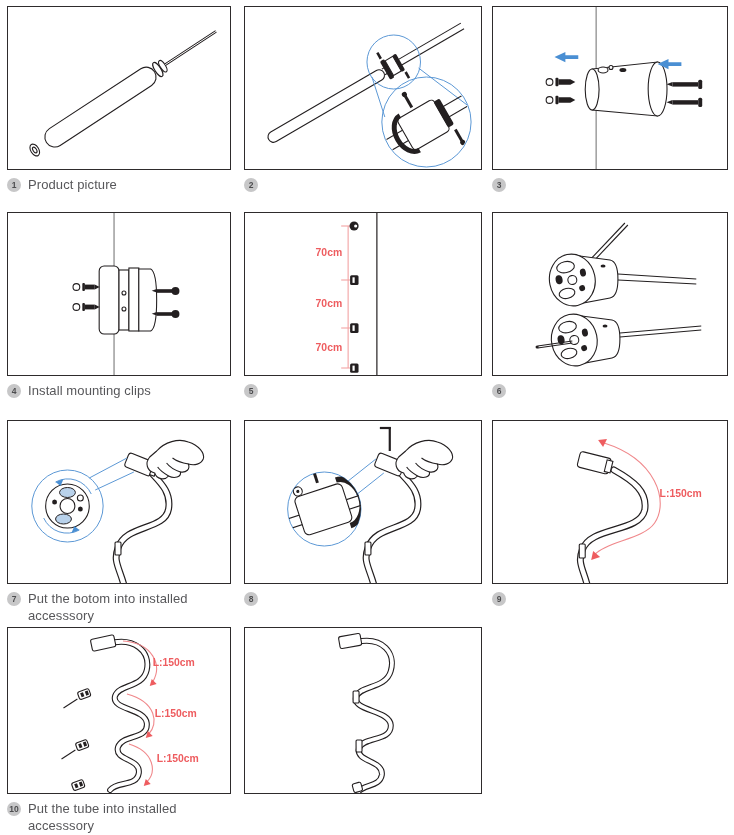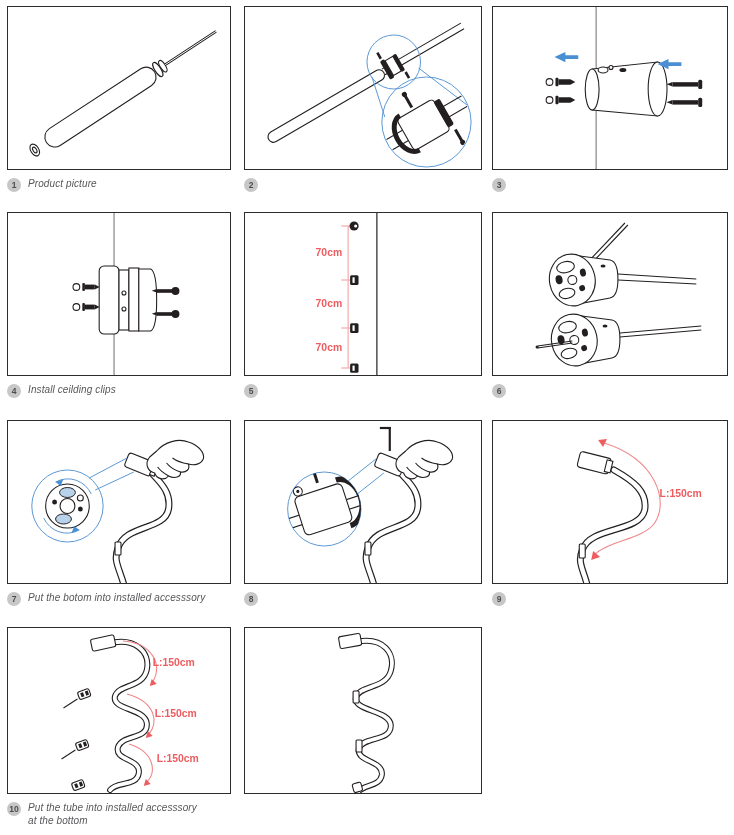--- a/index.html
+++ b/index.html
@@ -4,21 +4,21 @@
 <style>
   html,body { margin:0; padding:0; background:#ffffff; }
   body { width:734px; height:835px; font-family:"Liberation Sans", sans-serif; }
   .sheet { position:relative; width:734px; height:835px; background:#fff; overflow:hidden; }
   .cell { position:absolute; }
   .panel { border:1px solid #2e2b2c; background:#fff; box-sizing:border-box; overflow:hidden; }
   .panel svg { display:block; }
   .caption { display:flex; gap:7px; margin-top:7px; align-items:flex-start; }
   .badge { flex:0 0 auto; width:14px; height:14px; border-radius:50%; background:#c7c7c8; color:#4d4d4f;
            font-size:8.5px; font-weight:bold; display:flex; align-items:center; justify-content:center; margin-top:1px; }
-  .cap-text { font-size:10px; color:#57575a; line-height:1.3; white-space:pre-line; letter-spacing:.1px;font-style:italic; }
+  .cap-text { font-size:13px; color:#57575a; line-height:1.3; white-space:pre-line; letter-spacing:.1px; }
   
   .ln  { fill:none; stroke:#231f20; stroke-width:1.1; }
   .fw  { fill:#ffffff; stroke:#231f20; stroke-width:1.1; }
   .blk { fill:#231f20; stroke:none; }
   .rodl{ fill:none; stroke:#231f20; stroke-width:1.1; }
   .tube-o { fill:none; stroke:#231f20; stroke-width:7; stroke-linecap:round; }
   .tube-i { fill:none; stroke:#ffffff; stroke-width:4.6; stroke-linecap:round; }
   .tube-o2 { fill:none; stroke:#231f20; stroke-width:6; stroke-linecap:round; }
   .tube-i2 { fill:none; stroke:#ffffff; stroke-width:3.8; stroke-linecap:round; }
   .callout { fill:none; stroke:#5b97d5; stroke-width:1; }
@@ -170,21 +170,21 @@
         </g>
         <g>
           <path class="blk" d="M150,99 l-5,1.8 5,1.8 z"></path>
           <rect class="blk" x="150" y="99.2" width="16" height="3.6"></rect>
           <circle class="blk" cx="169" cy="101" r="4"></circle>
         </g>
       </svg>
     </div>
     <div class="caption">
       <span class="badge">4</span>
-      <span class="cap-text">Install ceilding clips</span>
+      <span class="cap-text">Install mounting clips</span>
     </div>
   </div>
 
   <div class="cell" style="left:244px;top:212px;width:238px;text-align:right;">
     <div class="panel" style="height:164px;">
       <svg width="100%" height="100%" viewBox="0 0 238 162" preserveAspectRatio="none">
         <line x1="133" y1="0" x2="133" y2="162" stroke="#231f20" stroke-width="1.2"></line>
         <g>
           <line class="meas" x1="104" y1="13" x2="104" y2="155"></line>
           <line class="meas" x1="97" y1="13" x2="111" y2="13"></line>

